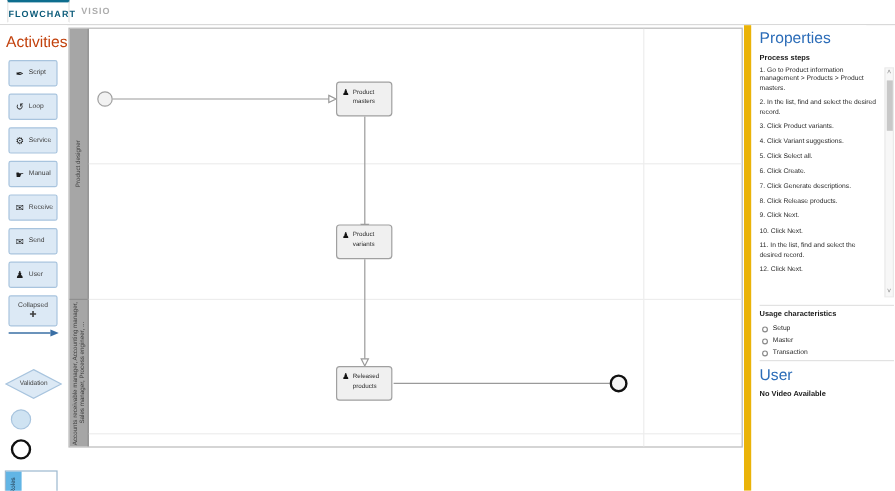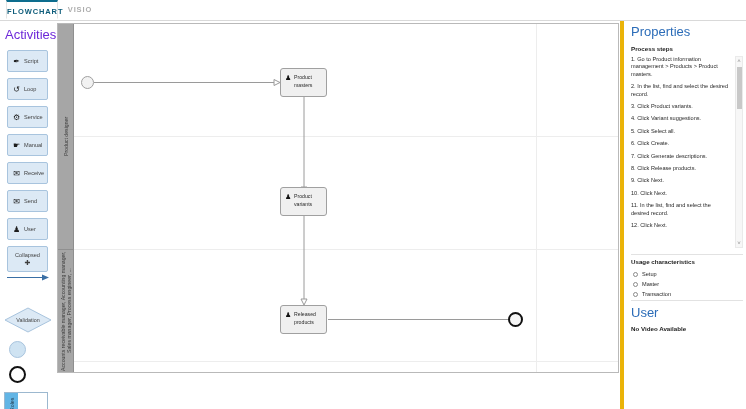--- a/index.html
+++ b/index.html
@@ -29,21 +29,21 @@
   .tab.inactive{
     left:58px;width:44px;color:#adadad;font-weight:bold;
   }
   
   #palette{
     position:absolute;left:0;top:21px;width:56px;height:388px;
     background:#ffffff;
   }
   #palette-title{
     position:absolute;left:5px;top:6px;
-    font-size:13px;color:#6d28d9;font-weight:normal;
+    font-size:13px;color:#c2410c;font-weight:normal;
   }
   .shape{
     position:absolute;left:7px;width:41px;height:22px;
     background:#dce9f5;border:1px solid #a8c4de;border-radius:2px;
     box-sizing:border-box;
   }
   .shape .lbl{
     position:absolute;left:16px;top:0;right:2px;height:100%;
     display:flex;align-items:center;
     font-size:5.6px;color:#3f3f3f;
@@ -128,21 +128,21 @@
     position:absolute;width:13px;height:13px;border-radius:50%;
     background:#f2f2f2;border:1px solid #a0a0a0;box-sizing:border-box;
   }
   #end-node{
     position:absolute;width:15px;height:15px;border-radius:50%;
     background:#f6f6f6;border:2.5px solid #111111;box-sizing:border-box;
   }
   
   #props{
     position:absolute;left:620px;top:21px;width:102px;height:388px;
-    background:#ffffff;border-left:4px solid #eab308;box-sizing:border-box;
+    background:#ffffff;border-left:6px solid #eab308;box-sizing:border-box;
   }
   #props-title{
     position:absolute;left:7px;top:3px;font-size:13px;color:#2b6cb8;
   }
   #steps-head{
     position:absolute;left:7px;top:24px;font-size:6.2px;font-weight:bold;color:#1c1c1c;
   }
   #steps-box{
     position:absolute;left:7px;top:35px;width:112px;height:192px;
     overflow:hidden;

